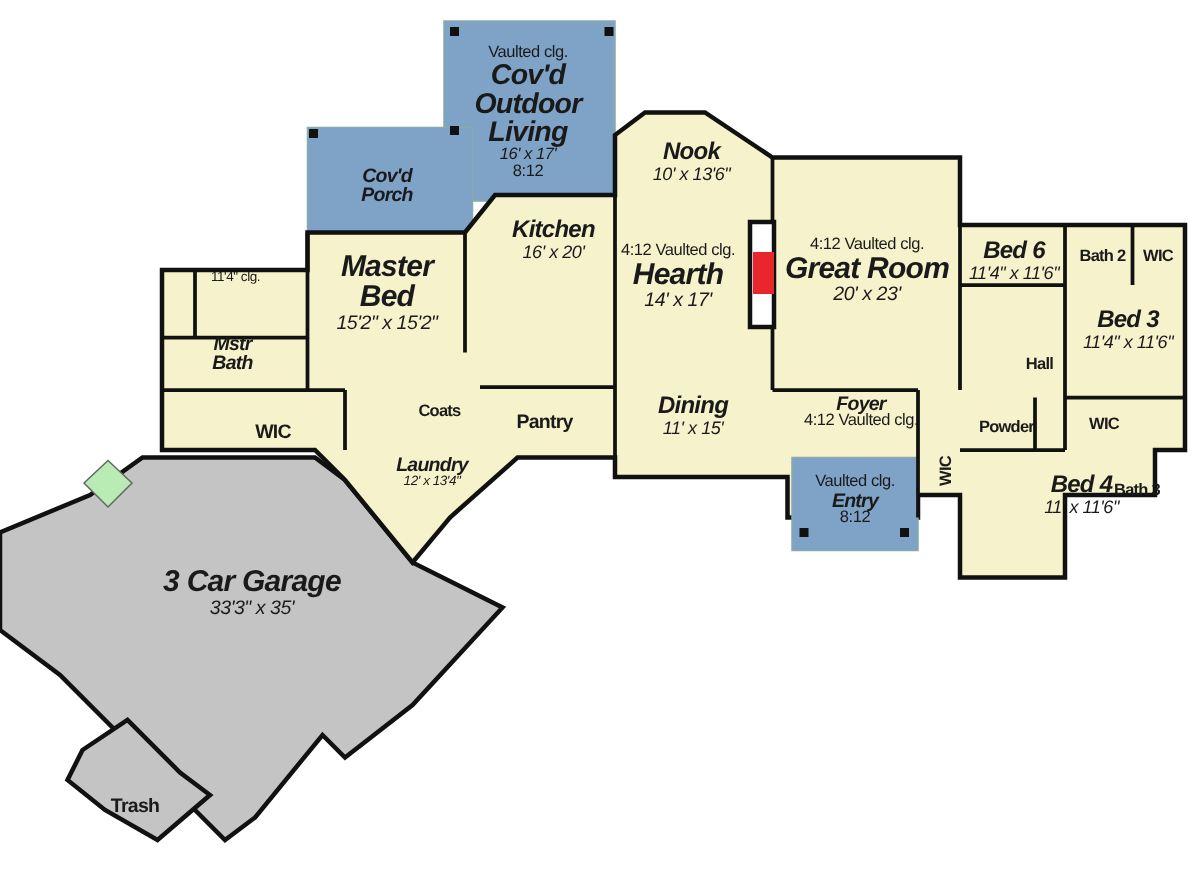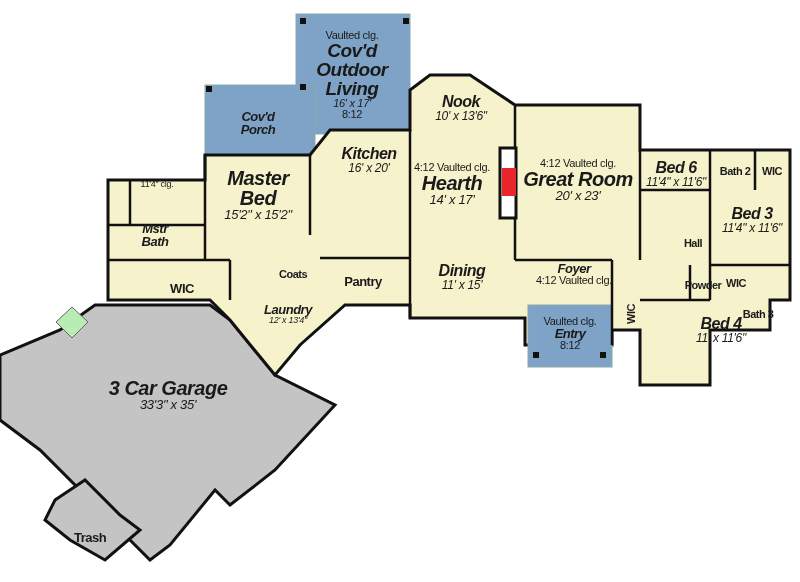--- a/index.html
+++ b/index.html
@@ -151,30 +151,30 @@
   <div class="lbl xs" style="left:772px;top:162px;">
     <span class="nm">WIC</span>
   </div>
   <div class="lbl mid" style="left:752px;top:206px;">
     <span class="nm block">Bed 3</span>
     <span class="dim block">11'4" x 11'6"</span>
   </div>
   <div class="lbl xs" style="left:693px;top:234px;">
     <span class="nm">Hall</span>
   </div>
-  <div class="lbl xs" style="left:671px;top:276px;margin-left:32px;">
+  <div class="lbl xs" style="left:671px;top:276px;">
     <span class="nm">Powder</span>
   </div>
   <div class="lbl xs" style="left:736px;top:274px;">
     <span class="nm">WIC</span>
   </div>
   <div class="lbl xs" style="left:630px;top:306px;transform:translateX(-50%) rotate(-90deg);">
     <span class="nm">WIC</span>
   </div>
-  <div class="lbl xs" style="left:758px;top:305px;text-align:right;">
+  <div class="lbl xs" style="left:758px;top:318px;text-align:right;">
     <span class="nm">Bath 3</span>
   </div>
   <div class="lbl mid" style="left:676px;top:316px;margin-left:45px;">
     <span class="nm block">Bed 4</span>
     <span class="dim block">11' x 11'6"</span>
   </div>
   <div class="lbl big" style="left:168px;top:378px;">
     <span class="nm block">3 Car Garage</span>
     <span class="dim block">33'3" x 35'</span>
   </div>

